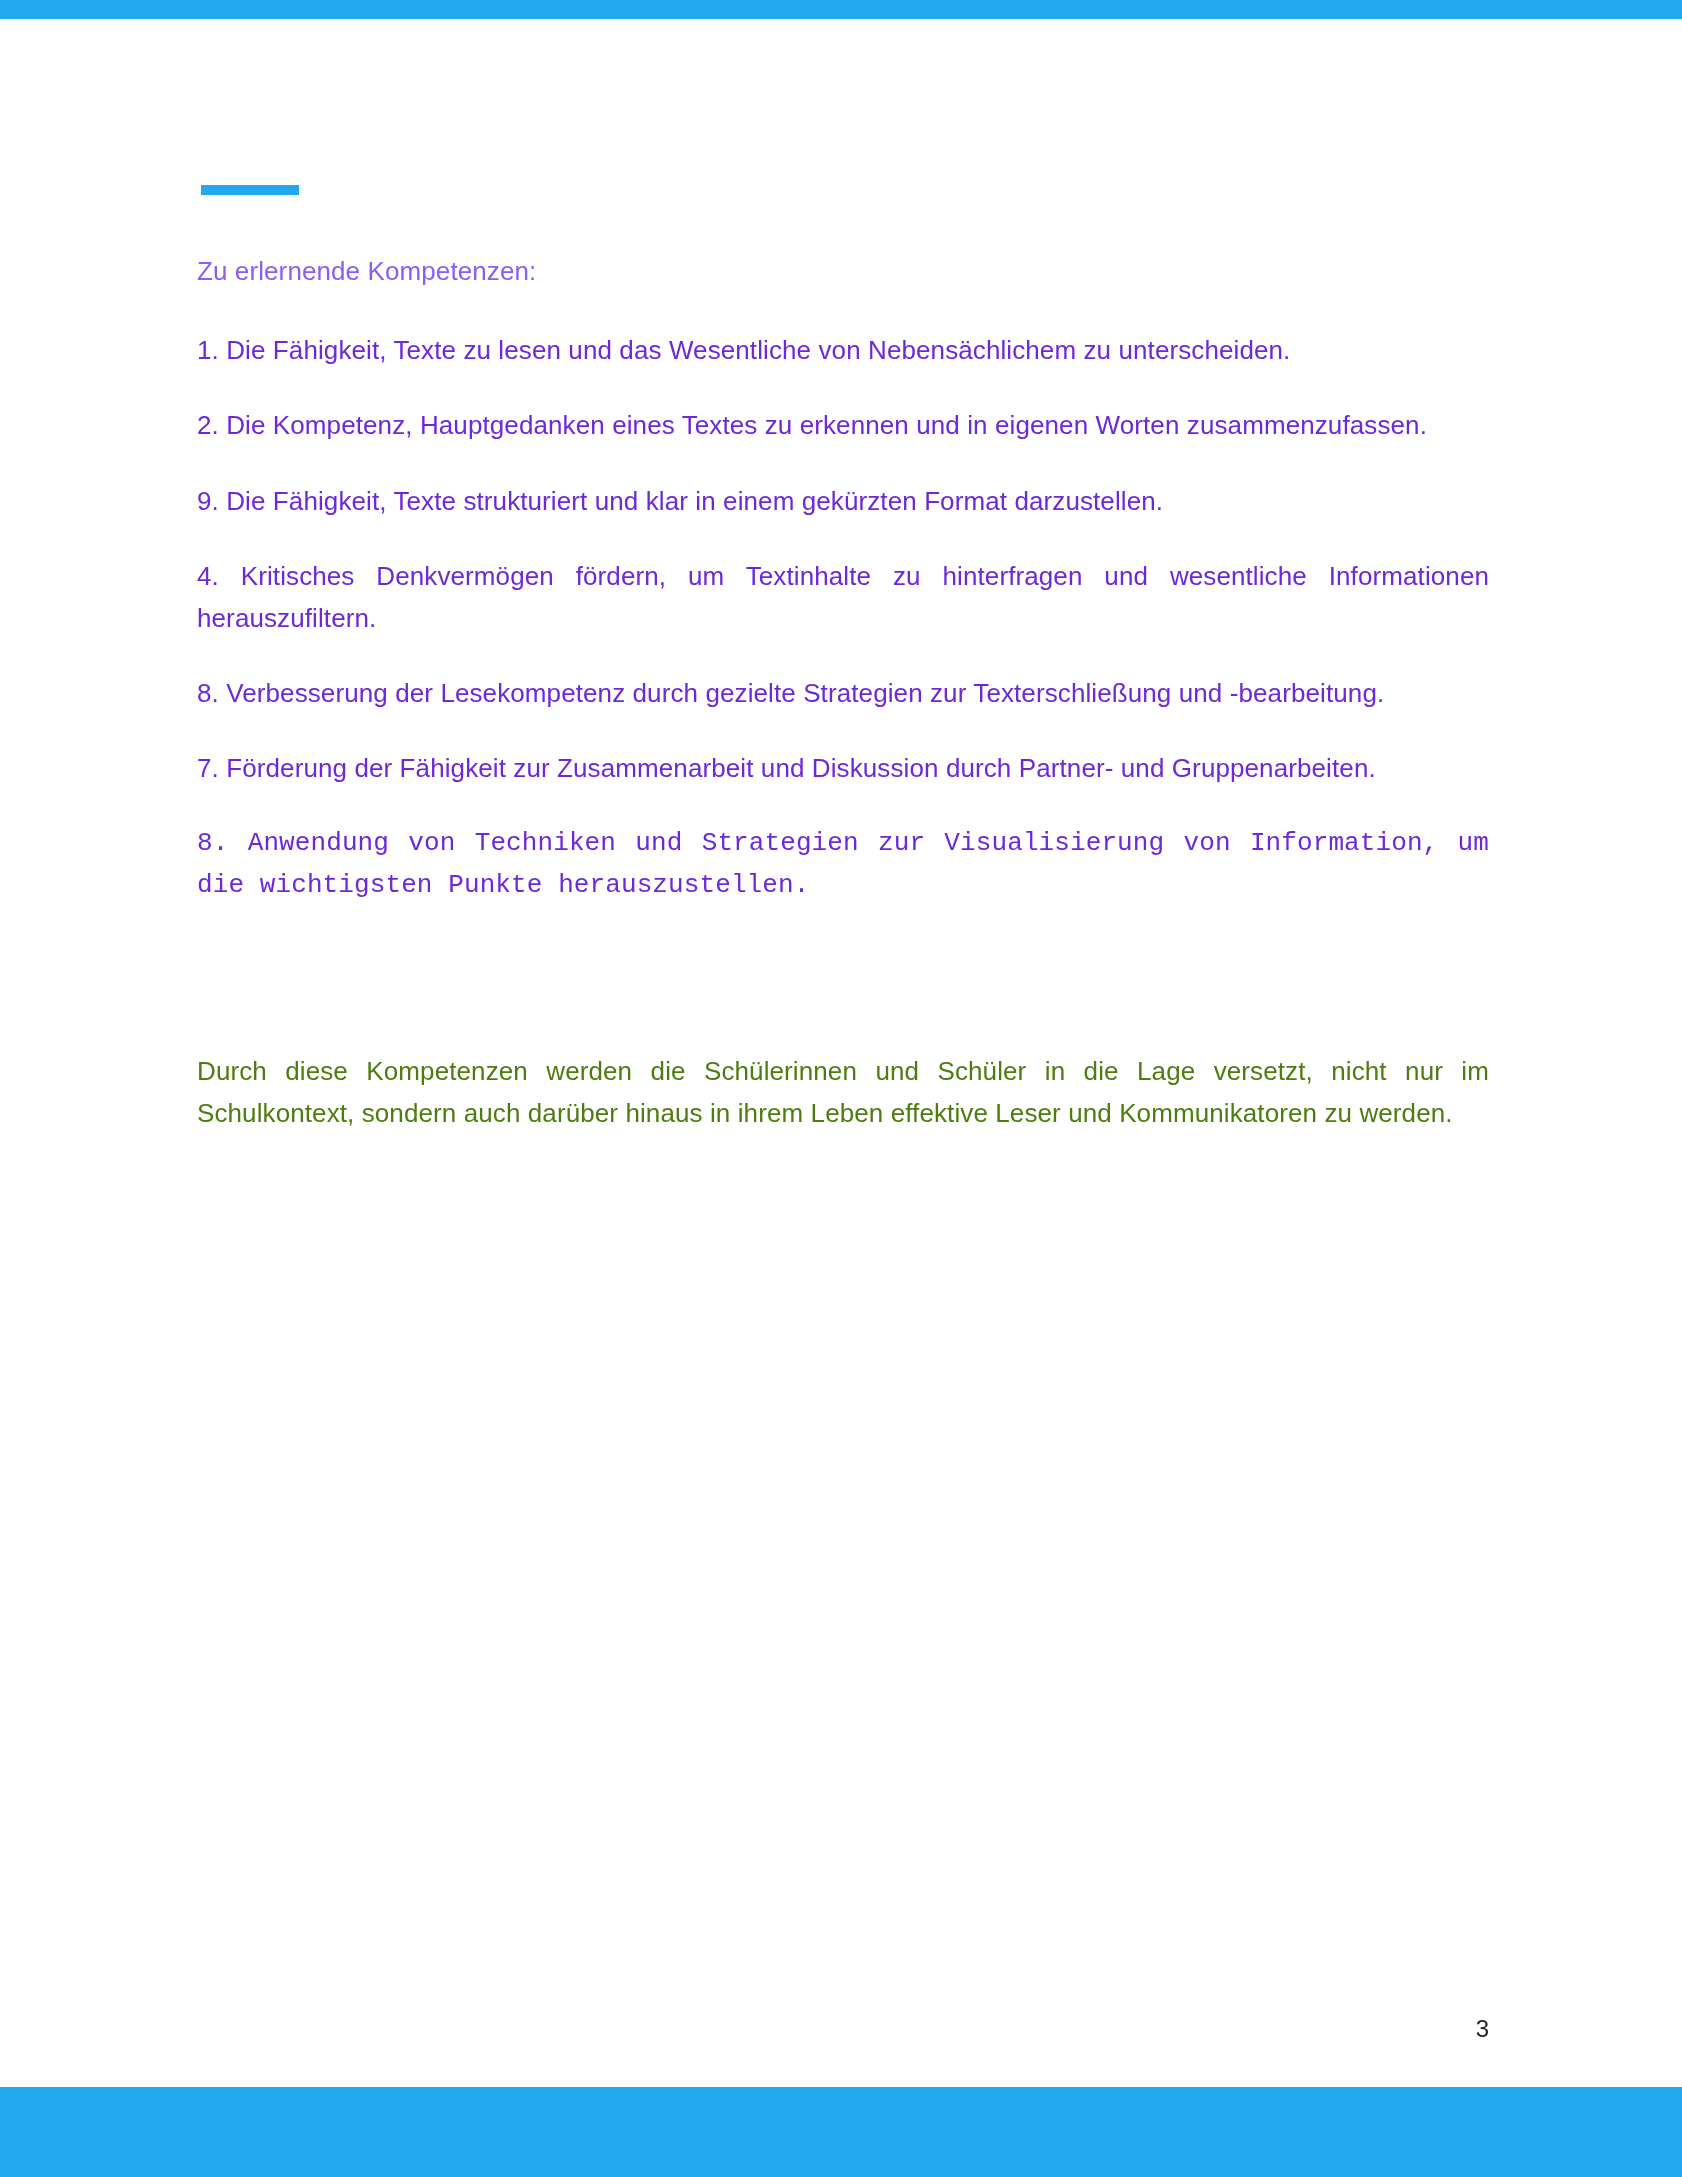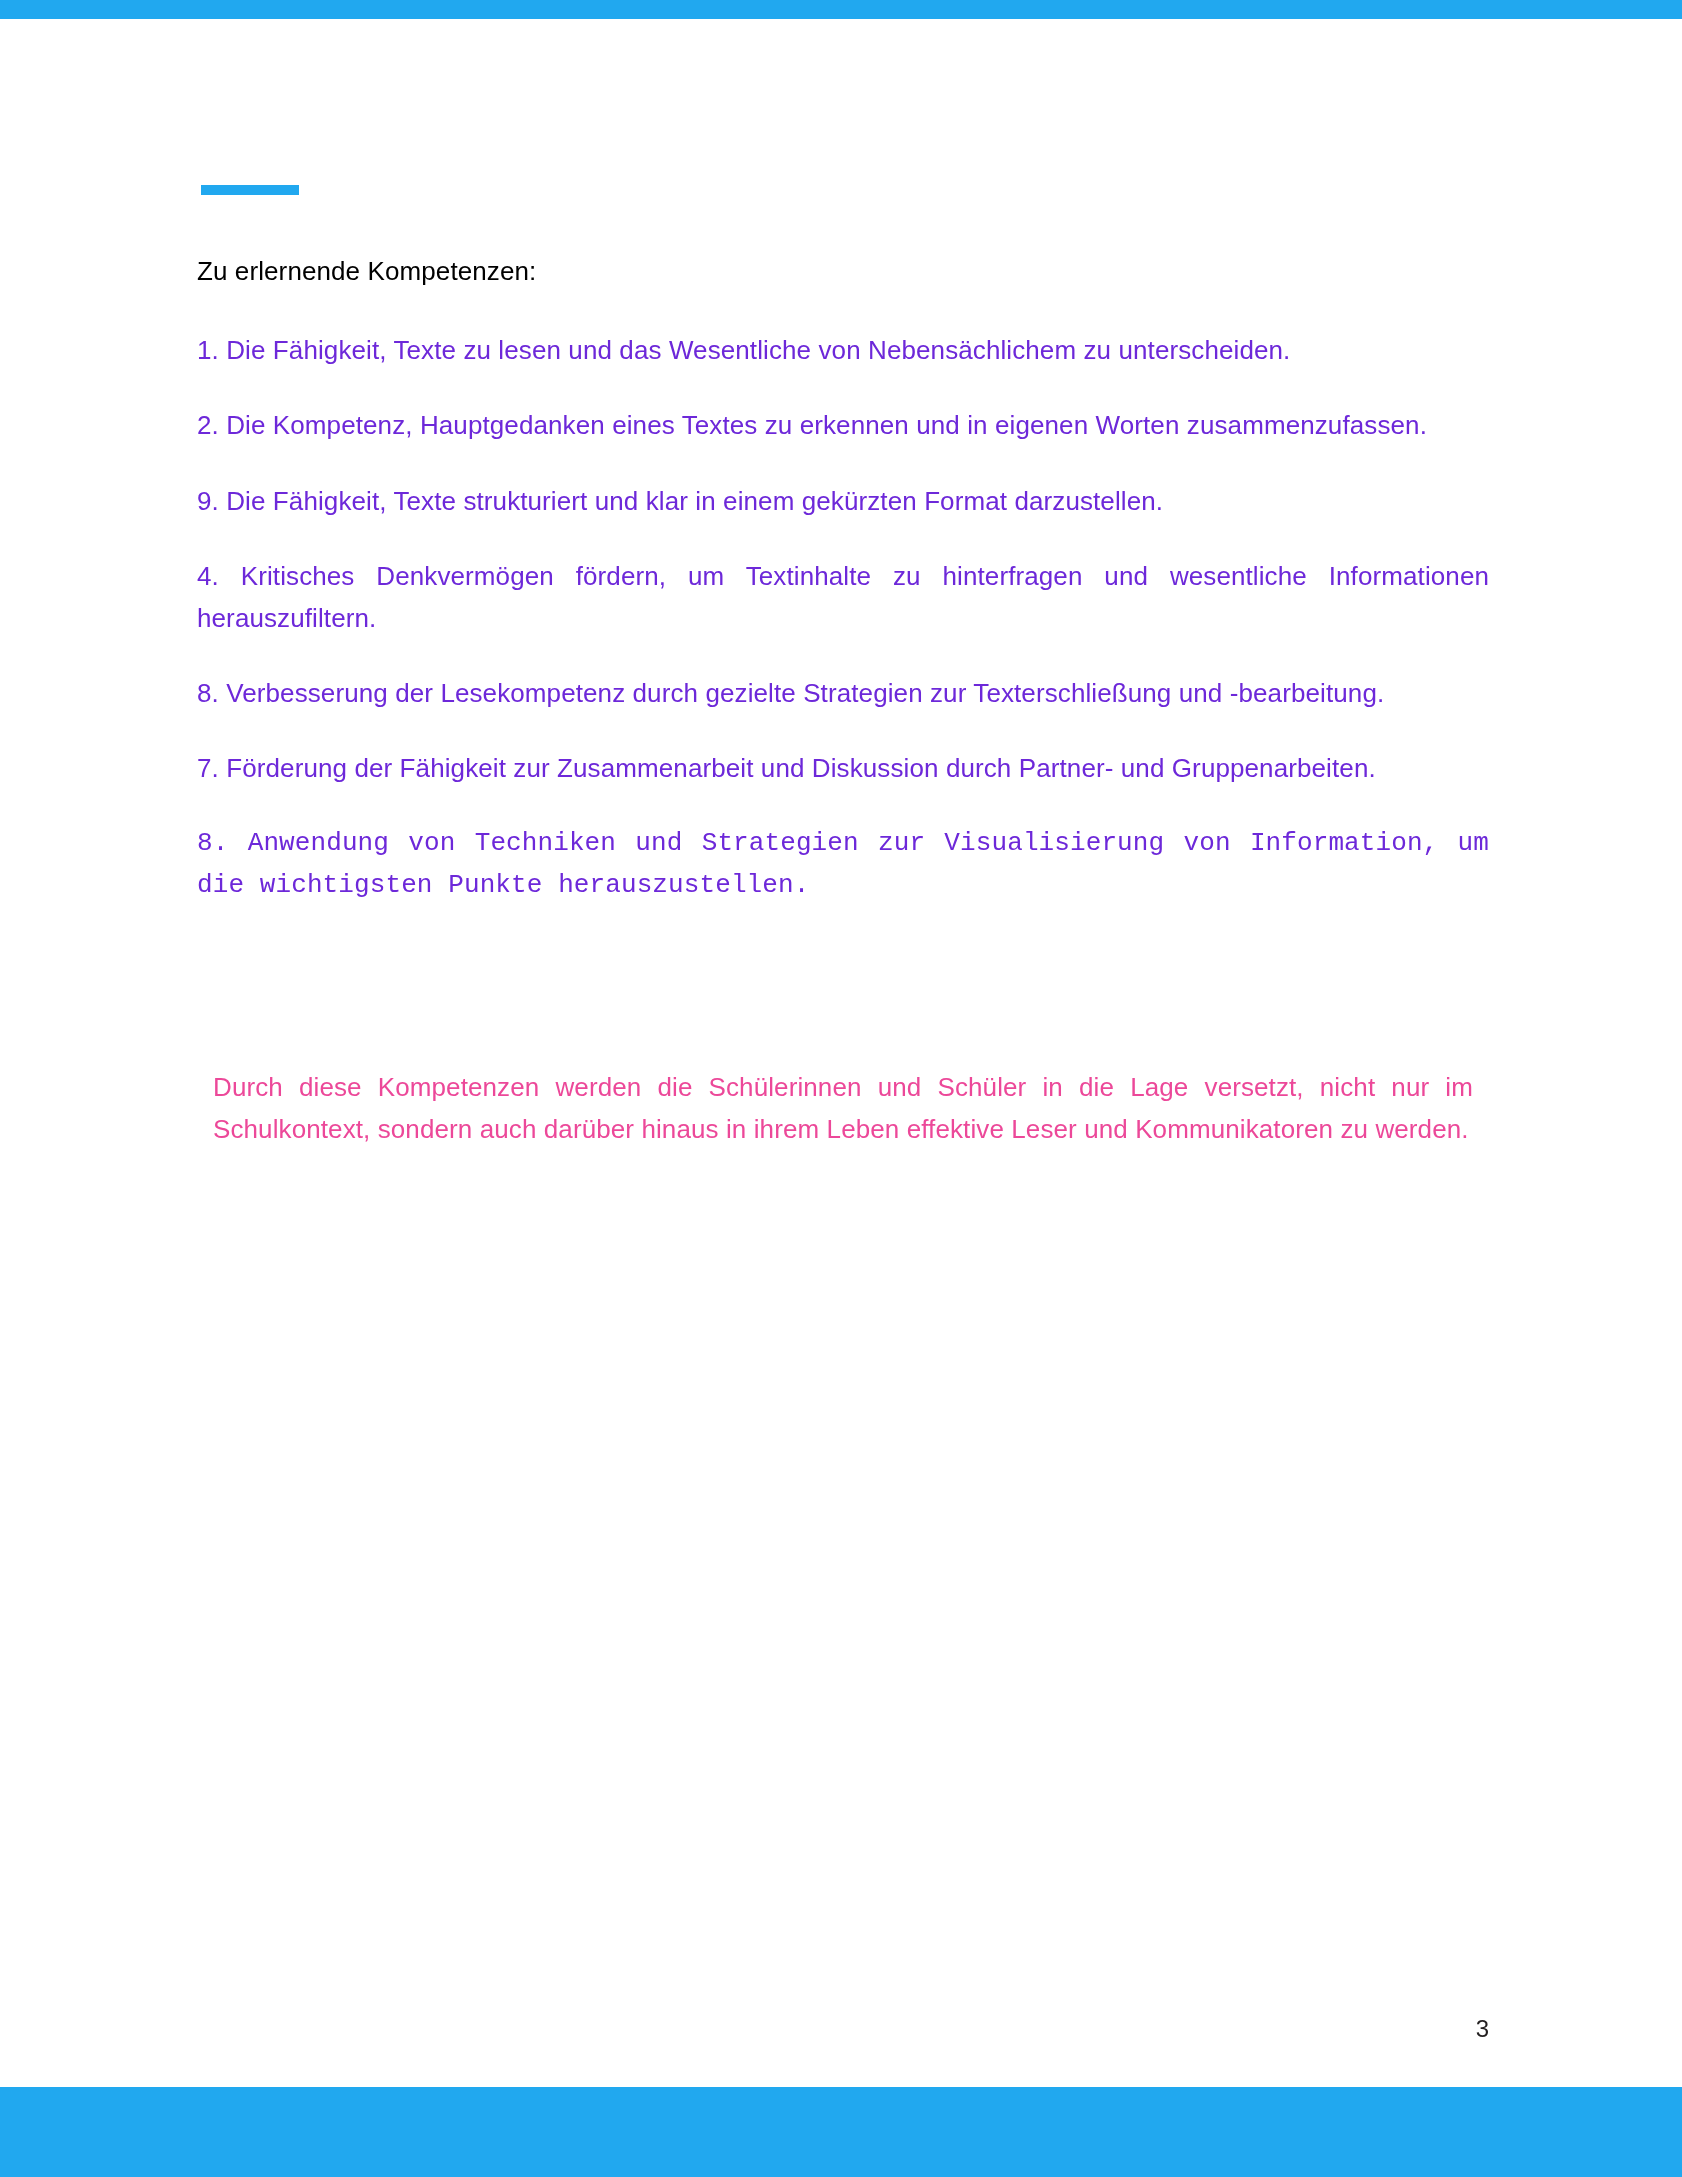--- a/index.html
+++ b/index.html
@@ -53,21 +53,21 @@
   .content {
     position: absolute;
     left: 197px;
     top: 251px;
     width: 1292px;
   }
 
   .heading {
     font-size: 26px;
     line-height: 1.55;
-    color: #000000;
+    color: #8b5cf6;
     text-align: left;
     margin: 0 0 38px 0;
     letter-spacing: 0.1px;
   }
 
   .para {
     font-size: 26px;
     line-height: 1.62;
     color: #6d28d9;
     text-align: justify;
@@ -82,24 +82,24 @@
   }
 
   
   .spacer {
     height: 111px;
   }
 
   .para-closing {
     font-size: 26px;
     line-height: 1.62;
-    color: #ec4899;
+    color: #4d7c0f;
     text-align: justify;
     text-justify: inter-word;
-    margin: 16px;
+    margin: 0;
     letter-spacing: 0.1px;
   }
 
   .page-number {
     position: absolute;
     left: 0;
     top: 2015px;
     width: 1489px;
     text-align: right;
     font-size: 24px;

